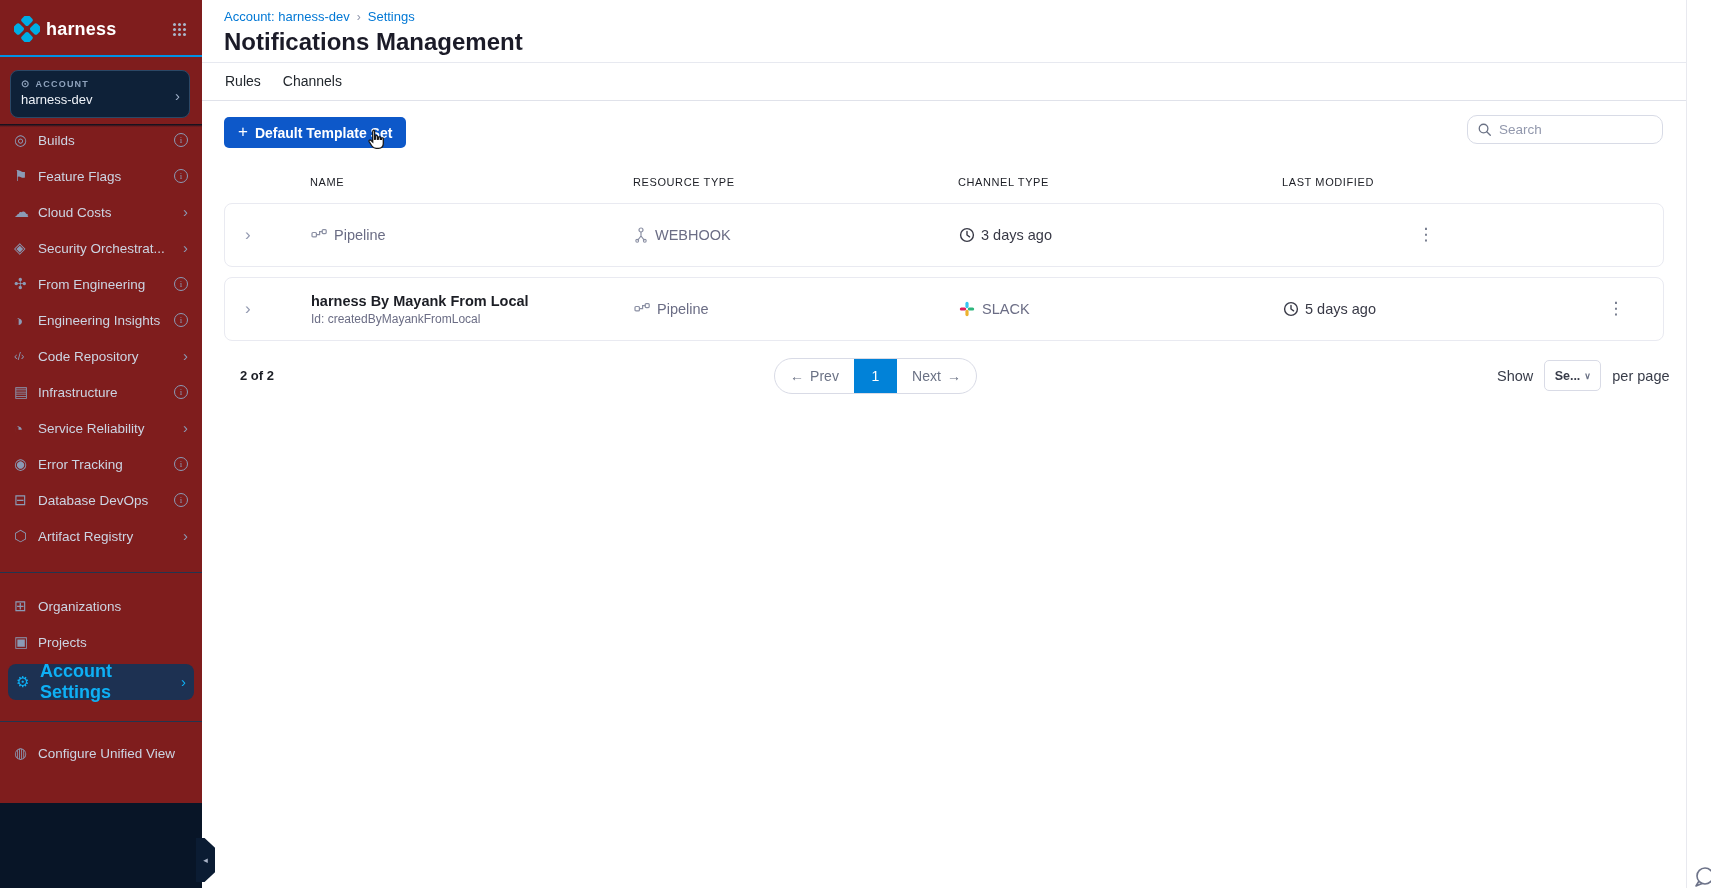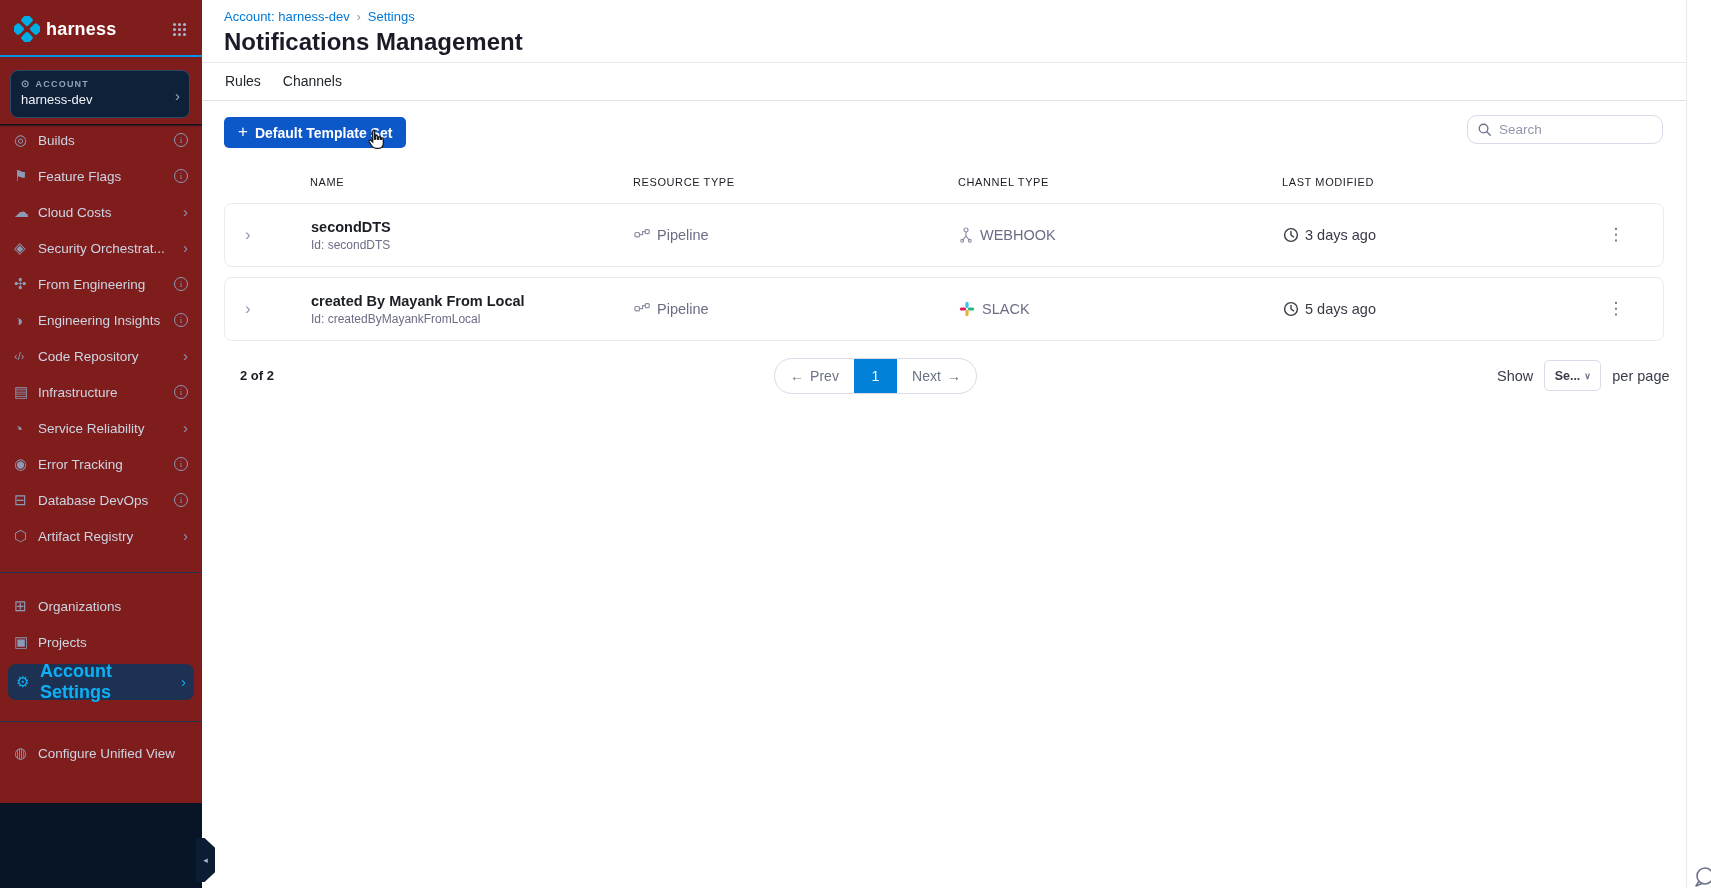--- a/index.html
+++ b/index.html
@@ -276,24 +276,20 @@
   <span>NAME</span>
   <span>RESOURCE TYPE</span>
   <span>CHANNEL TYPE</span>
   <span>LAST MODIFIED</span>
   <span></span>
 </div>
 
 <div class="row-card r1">
   <div class="tbl-grid">
     <span class="cell-chev">›</span>
-    <span class="cell-name">
-      <div class="nm">secondDTS</div>
-      <div class="id">Id: secondDTS</div>
-    </span>
     <span class="icon-text">
       <svg width="16" height="16" viewBox="0 0 16 16">
         <rect x="1" y="5.5" width="4.4" height="4.4" rx="1" fill="none" stroke="#8a8fa3" stroke-width="1.2"></rect>
         <path d="M5.4 7.7h3.2v-3h3" fill="none" stroke="#8a8fa3" stroke-width="1.2"></path>
         <rect x="11.2" y="2.6" width="4" height="4" rx="1" fill="none" stroke="#8a8fa3" stroke-width="1.2"></rect>
       </svg>
       <span>Pipeline</span>
     </span>
     <span class="icon-text">
       <svg width="14" height="16" viewBox="0 0 14 16">
@@ -312,21 +308,21 @@
       <span>3 days ago</span>
     </span>
     <span class="kebab">⋮</span>
   </div>
 </div>
 
 <div class="row-card r2">
   <div class="tbl-grid">
     <span class="cell-chev">›</span>
     <span class="cell-name">
-      <div class="nm">created By Mayank From Local</div>
+      <div class="nm">harness By Mayank From Local</div>
       <div class="id">Id: createdByMayankFromLocal</div>
     </span>
     <span class="icon-text">
       <svg width="16" height="16" viewBox="0 0 16 16">
         <rect x="1" y="5.5" width="4.4" height="4.4" rx="1" fill="none" stroke="#8a8fa3" stroke-width="1.2"></rect>
         <path d="M5.4 7.7h3.2v-3h3" fill="none" stroke="#8a8fa3" stroke-width="1.2"></path>
         <rect x="11.2" y="2.6" width="4" height="4" rx="1" fill="none" stroke="#8a8fa3" stroke-width="1.2"></rect>
       </svg>
       <span>Pipeline</span>
     </span>

